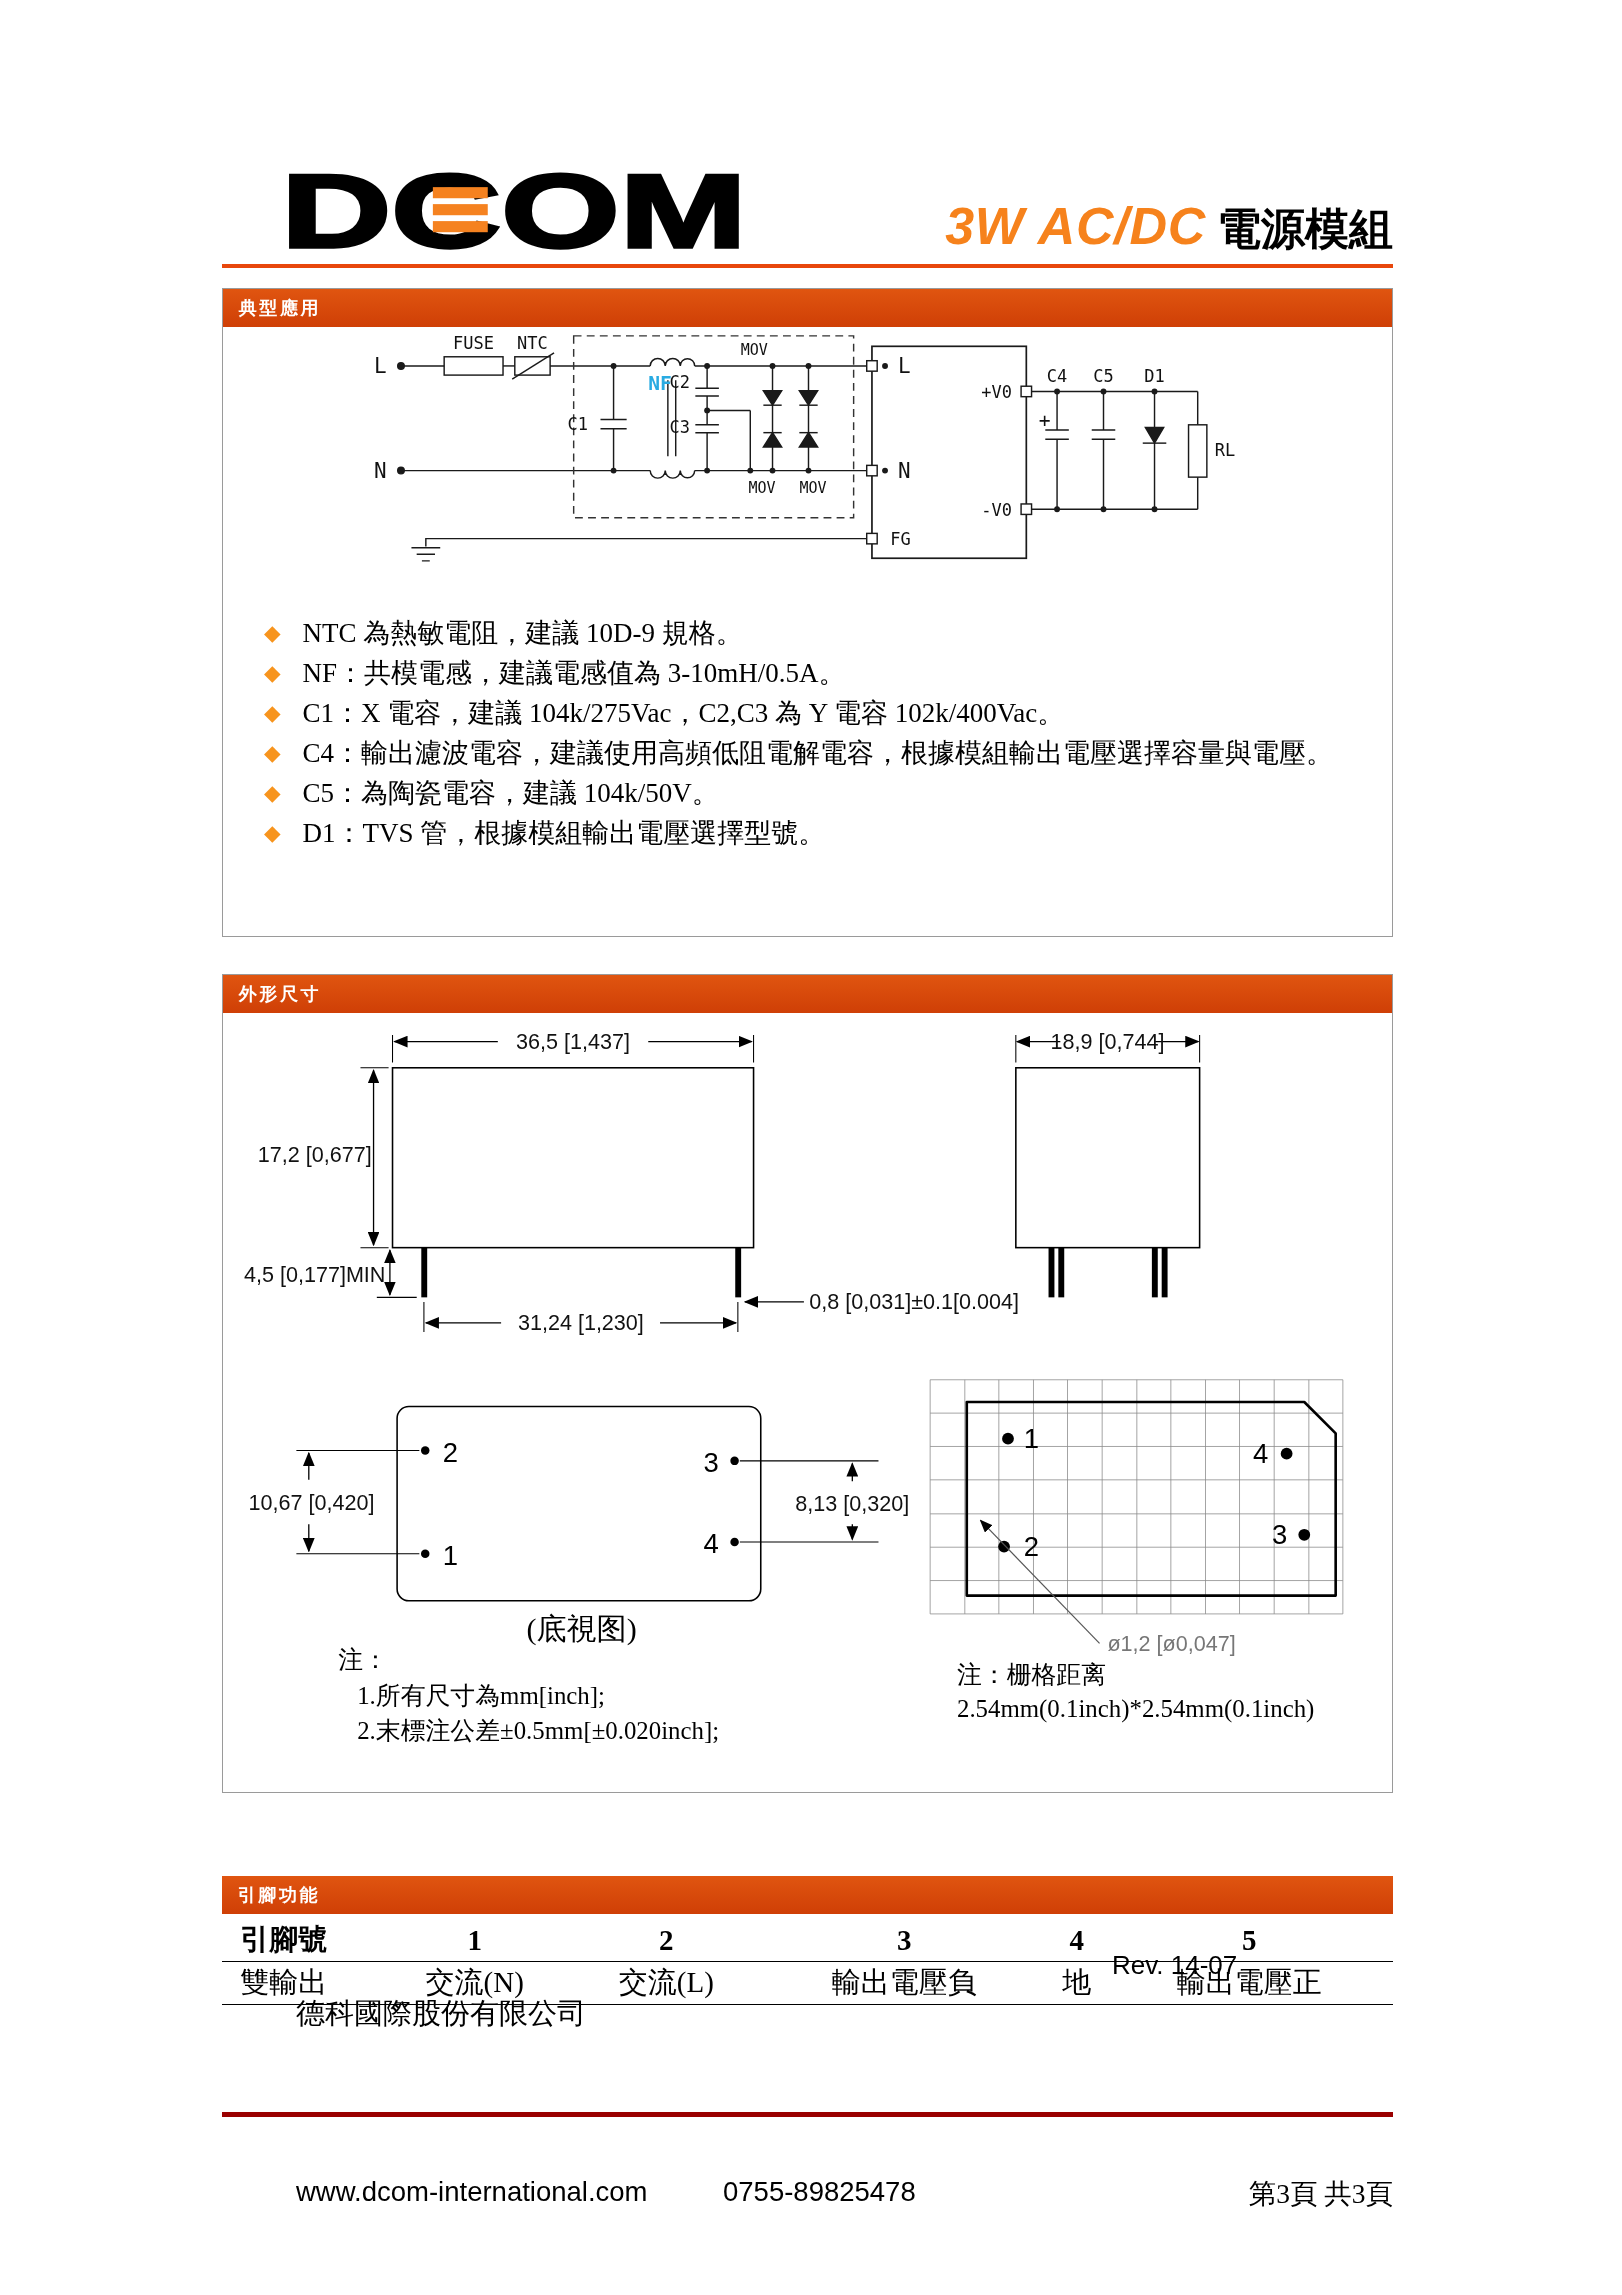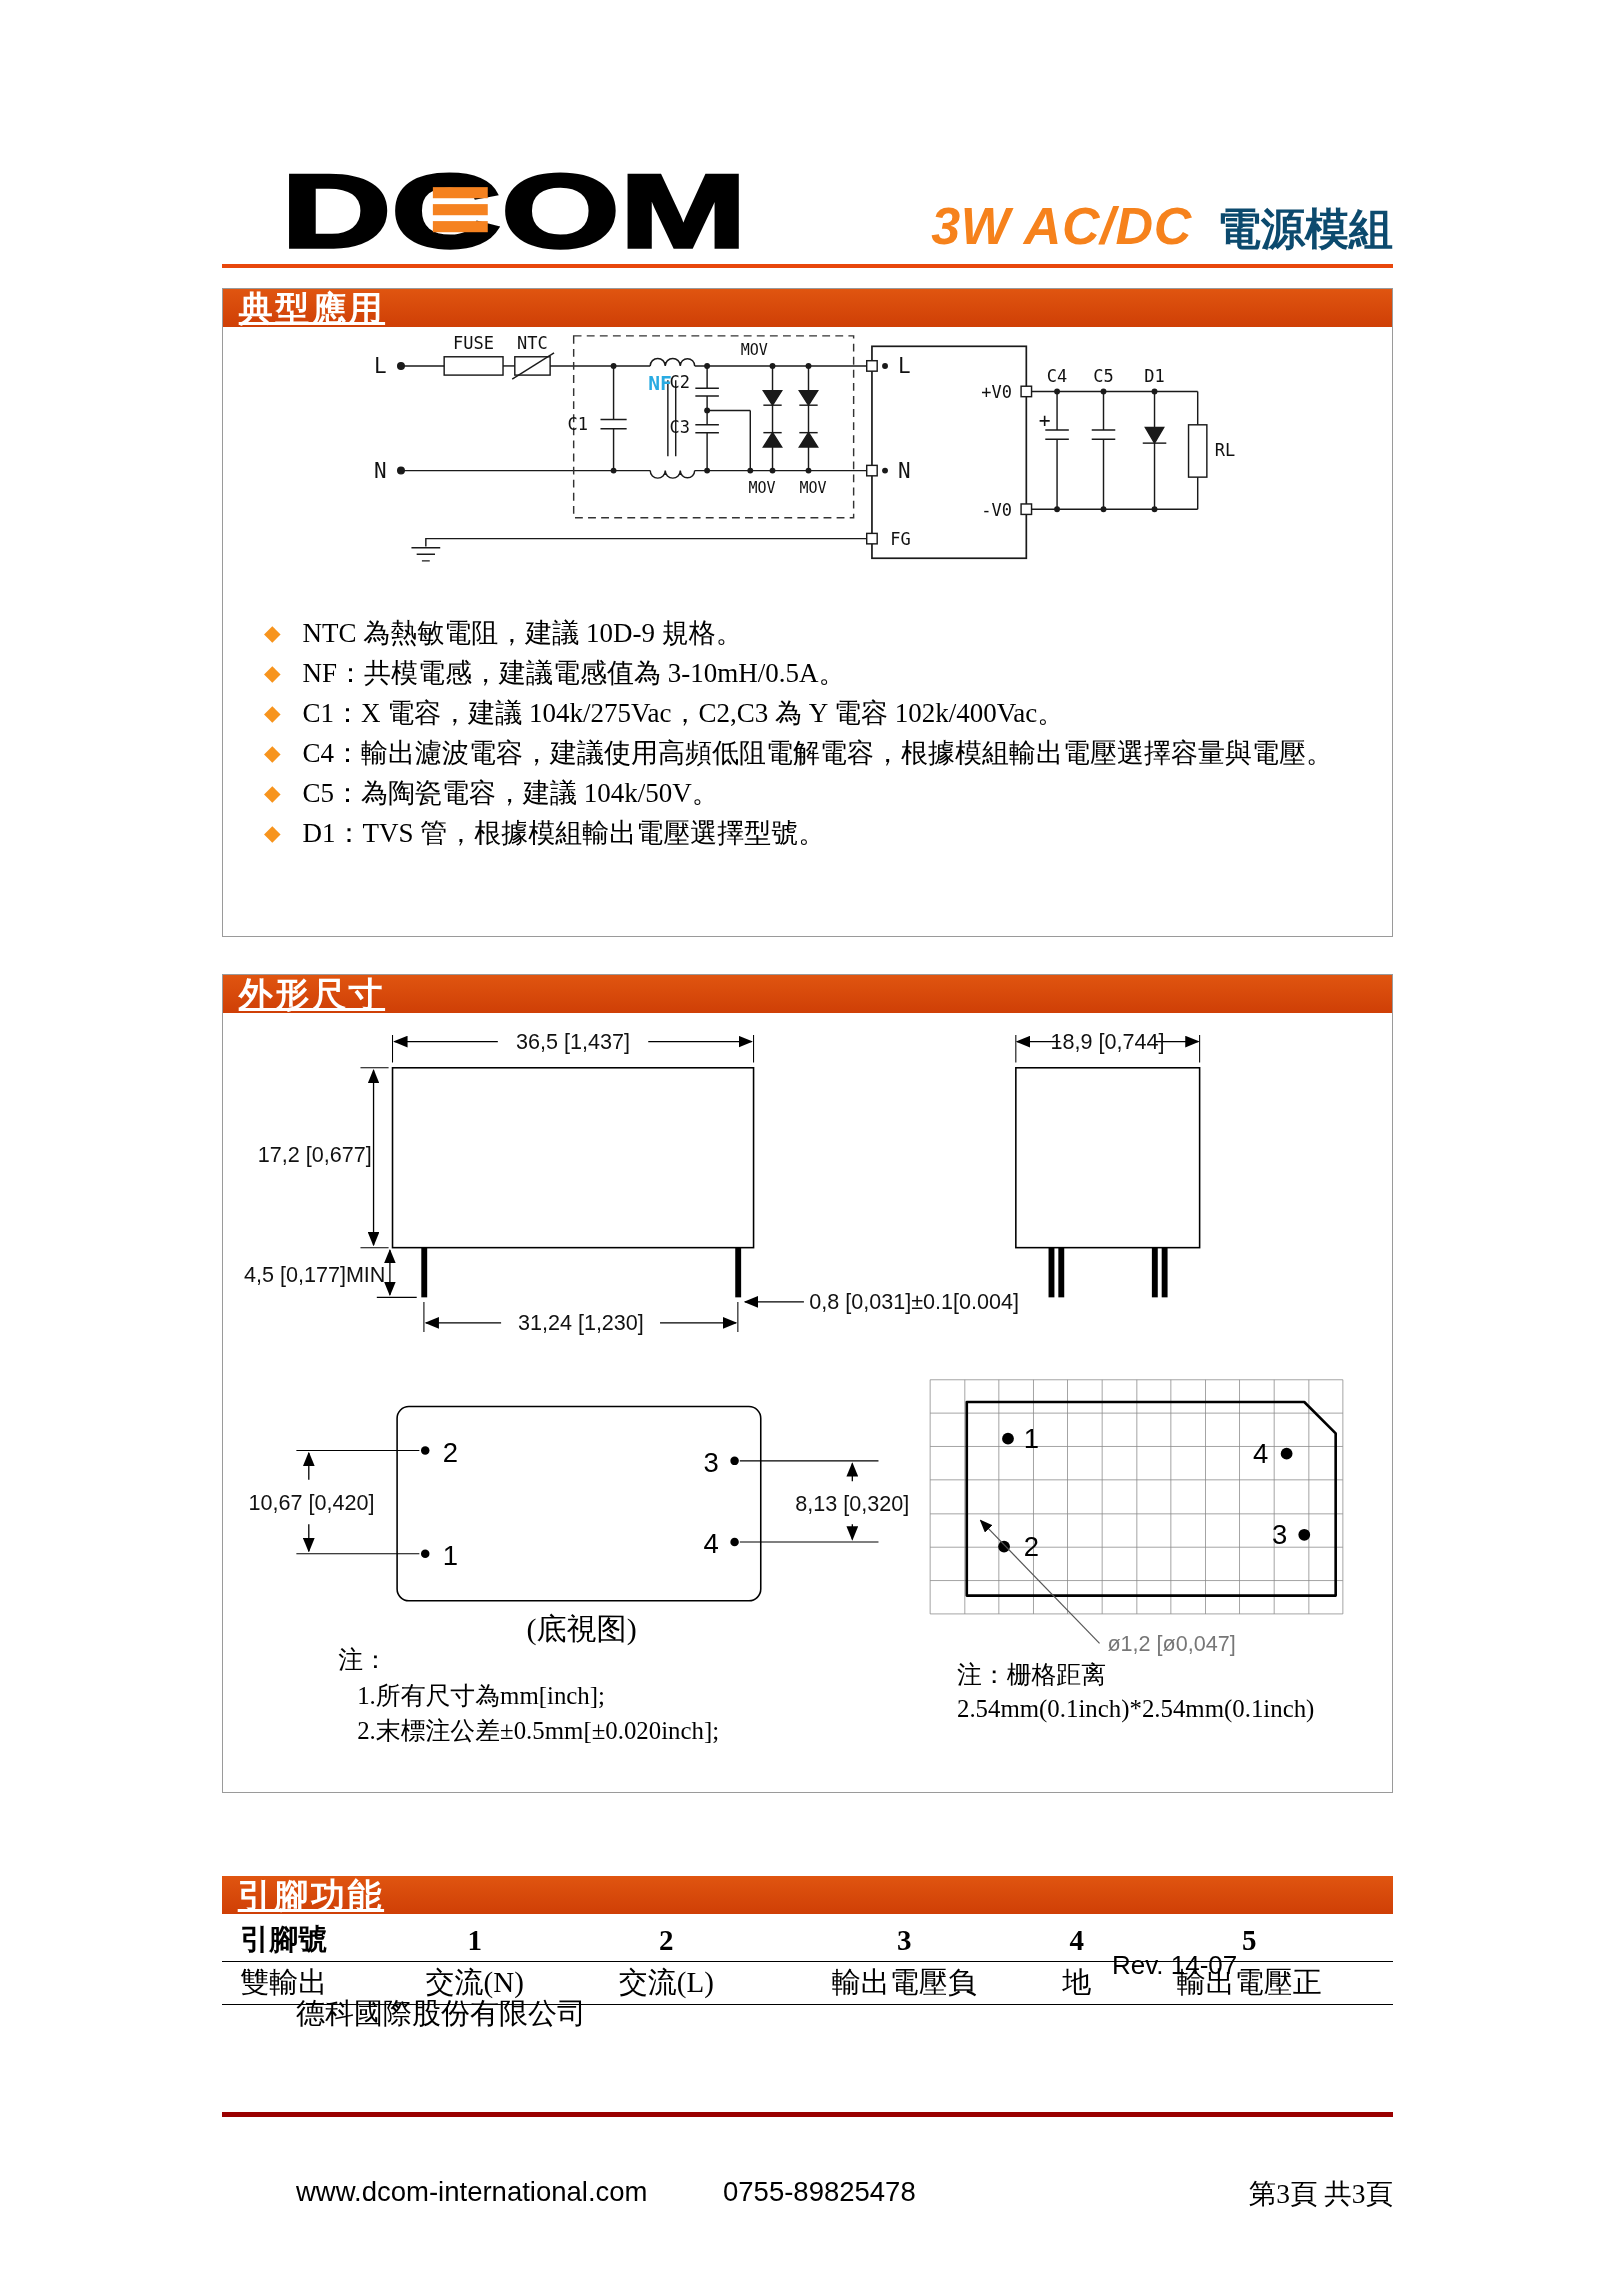--- a/index.html
+++ b/index.html
@@ -4,28 +4,28 @@
 <style>
   html,body{margin:0;padding:0;background:#e8e8e8;}
   #page{position:relative;width:1622px;height:2295px;background:#ffffff;
         font-family:"Liberation Sans",sans-serif;overflow:hidden;}
 
   
   .header-rule{position:absolute;left:222px;top:264px;width:1171px;height:3.9px;background:#e8470c;}
   .title-wrap{position:absolute;left:654px;top:196px;width:739px;text-align:right;white-space:nowrap;}
   .title-en{font-family:"Liberation Sans",sans-serif;font-style:italic;font-weight:bold;
             font-size:52px;color:#f6821c;letter-spacing:0.7px;margin-left:40px;}
-  .title-zh{font-family:"Liberation Sans",sans-serif;font-weight:bold;font-size:44px;color:#0c4a6e;margin-left:25px;}
+  .title-zh{font-family:"Liberation Sans",sans-serif;font-weight:bold;font-size:44px;color:#000000;margin-left:11px;}
 
   
   .sec{position:absolute;left:222px;width:1171px;box-sizing:border-box;}
   .sec.boxed{border:1.3px solid #9a9a9a;}
   .sec-bar{height:38px;background:linear-gradient(#e05510,#cf3f06);color:#fff;
-           font-size:34px;font-weight:bold;line-height:38px;padding-left:15.7px;
-           letter-spacing:2.6px;box-sizing:border-box;text-decoration:underline;}
+           font-size:18px;font-weight:bold;line-height:38px;padding-left:15.7px;
+           letter-spacing:2.6px;box-sizing:border-box;}
 
   
   .bullets{position:absolute;left:41px;top:324px;margin:0;padding:0;list-style:none;}
   .bullets li{font-family:"Liberation Serif","DejaVu Serif",serif;font-size:27px;
               line-height:40px;color:#000;white-space:nowrap;}
   .dm{color:#f7941d;font-size:21.6px;margin-right:22px;vertical-align:2px;}
 
   
   .clb{font-family:"DejaVu Sans Mono","Liberation Mono",monospace;font-size:26px;fill:#111;text-anchor:middle;}
   .clb.big{font-size:32px;}

